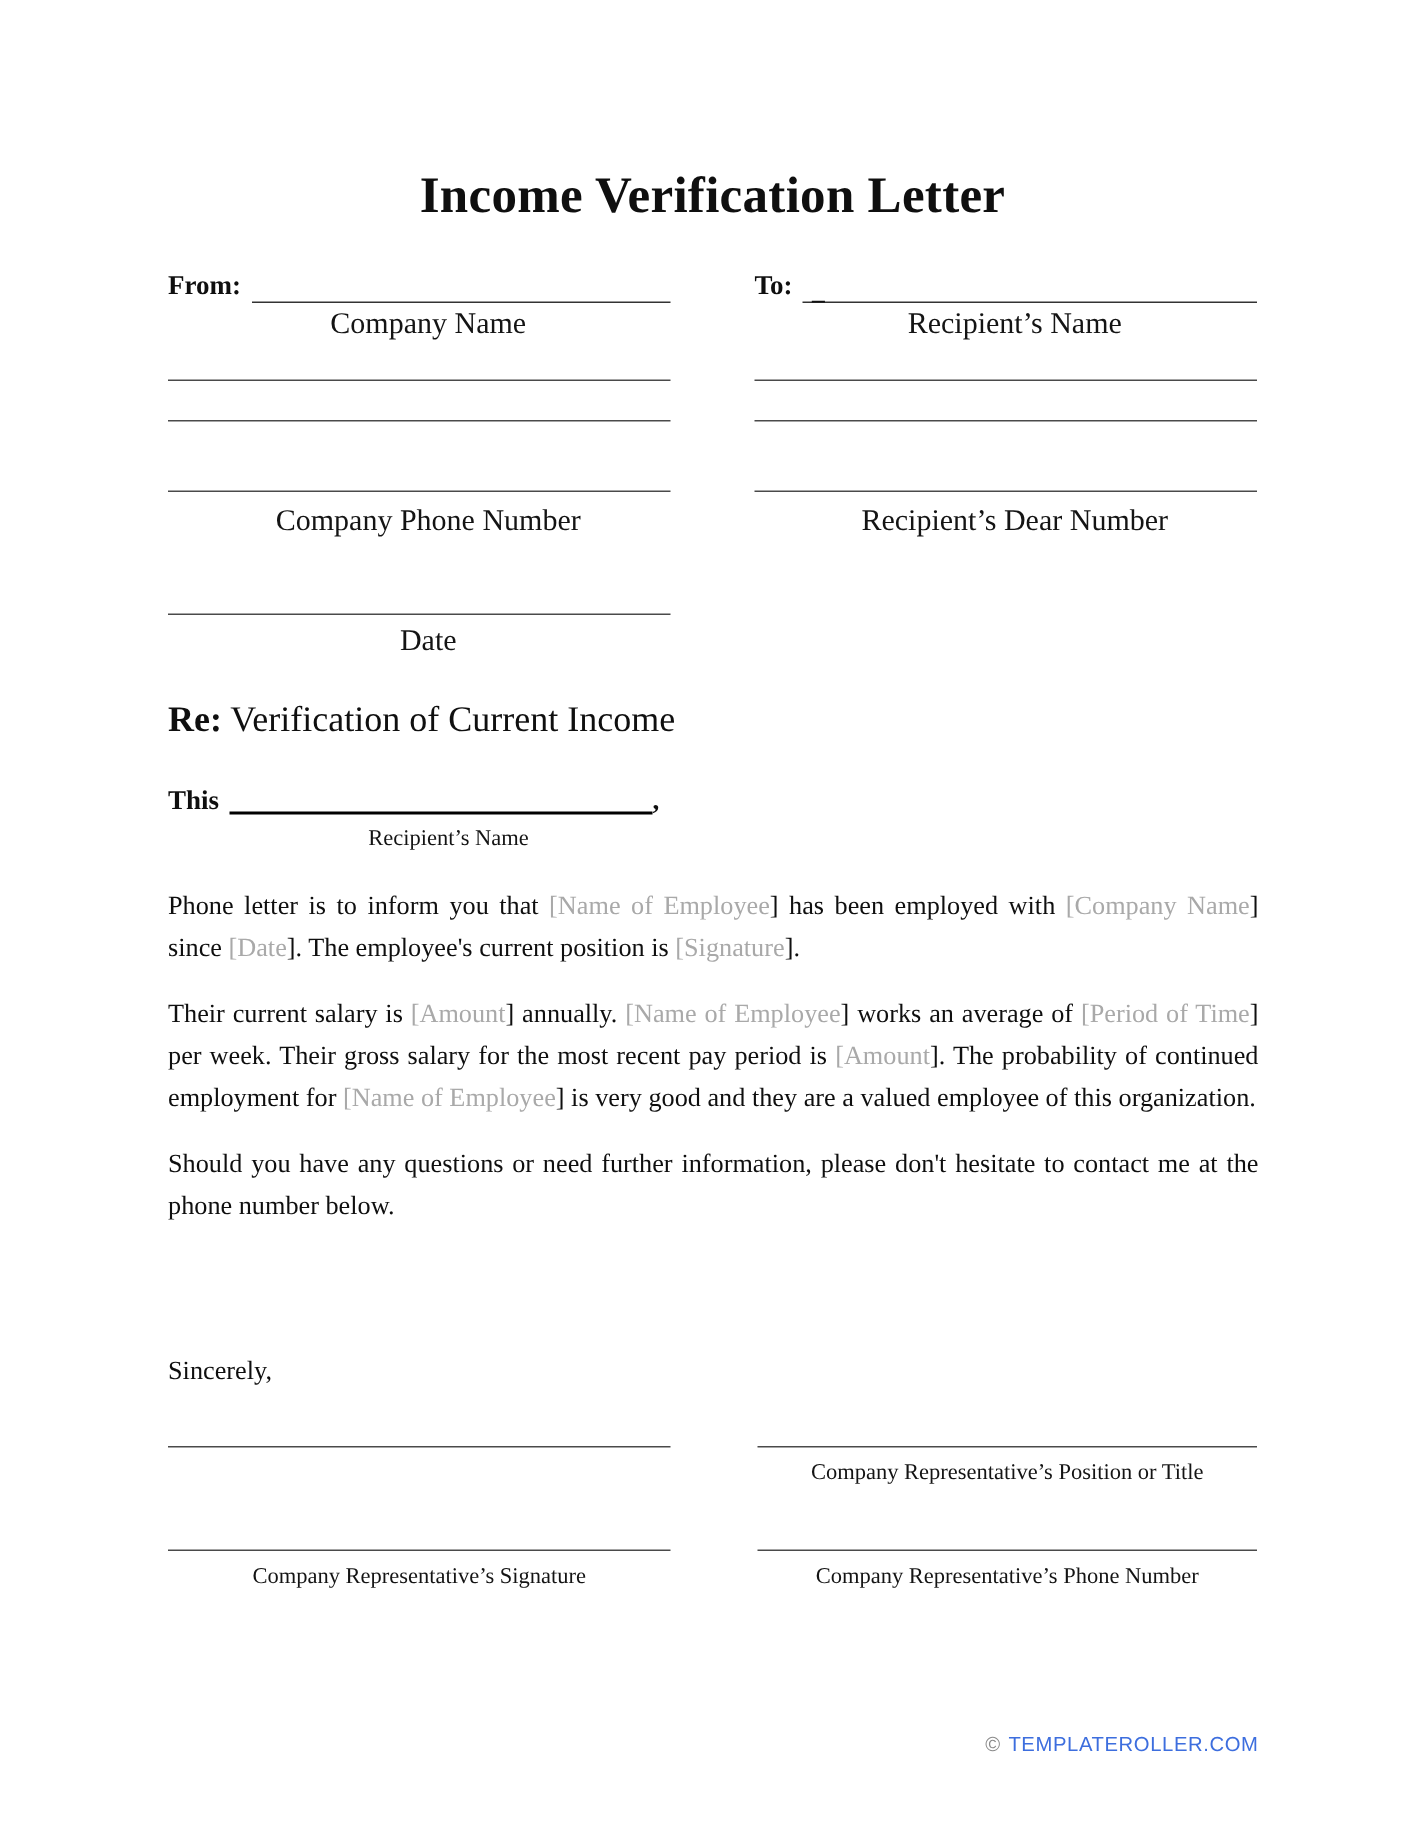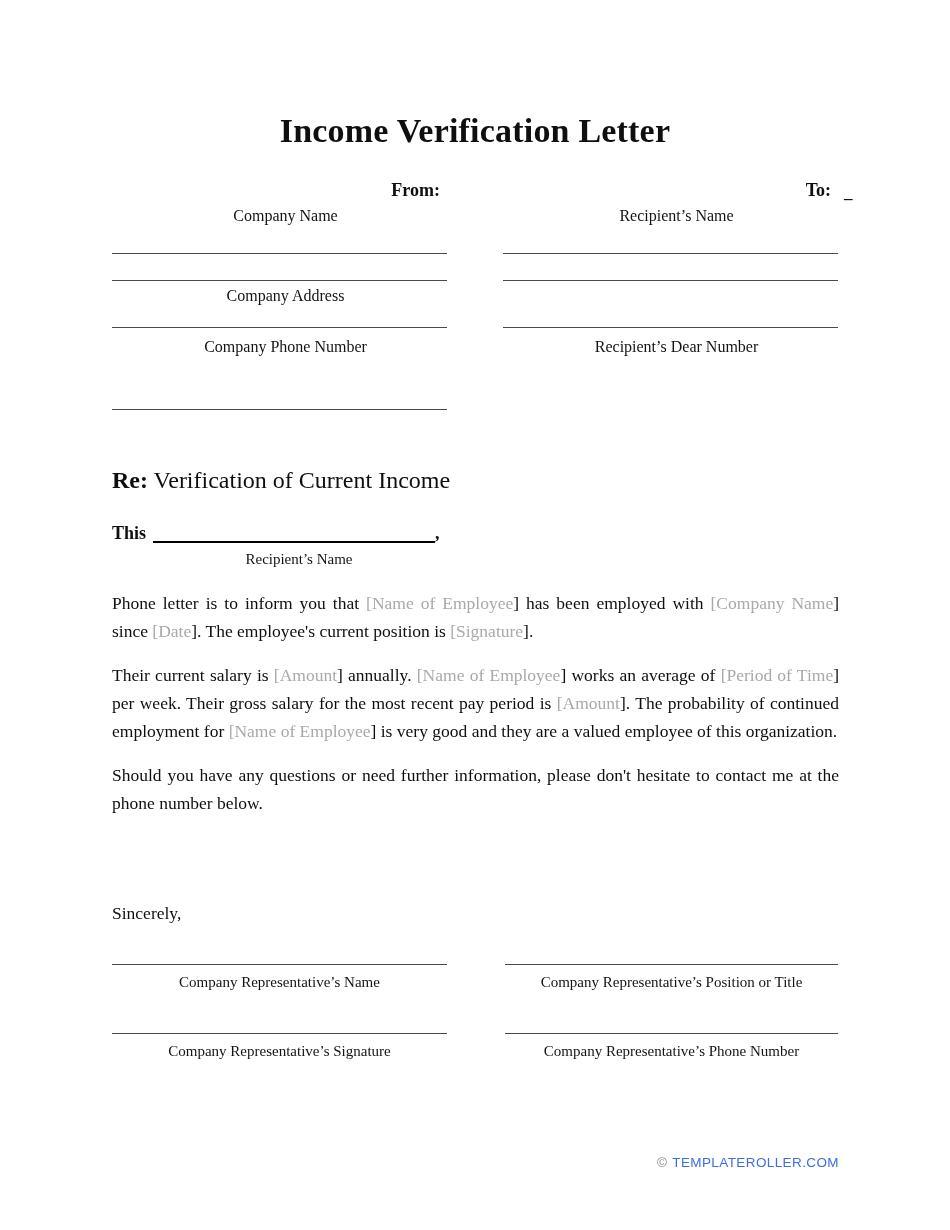--- a/index.html
+++ b/index.html
@@ -19,28 +19,28 @@
   }
   .title{
     position:absolute;top:112px;left:0;width:100%;
     margin:0;text-align:center;
     font-size:34px;font-weight:bold;letter-spacing:0.2px;
   }
   
   .col{position:absolute;top:180px;width:335px;height:290px;}
   .col-left{left:112px;}
   .col-right{left:503px;}
-  .row1{position:absolute;top:0;left:0;right:0;height:21px;display:flex;align-items:flex-end;flex-direction:column;}
+  .row1{position:absolute;top:0;left:0;right:0;height:21px;display:flex;align-items:flex-start;}
   .lbl{font-size:18px;font-weight:bold;padding-right:7px;line-height:20px;white-space:nowrap;}
   .rule-grow{flex:1;border-bottom:1.5px solid #333;height:21px;position:relative;}
   .to-mark{position:absolute;left:6px;bottom:-3px;font-weight:bold;font-size:17px;color:#111;}
   .rule{position:absolute;left:0;right:0;border-top:1.5px solid var(--rule);height:0;}
   .caption{
     position:absolute;left:12px;right:0;text-align:center;
-    font-size:16px;line-height:18px;color:#141414;
+    font-size:20px;line-height:18px;color:#141414;
   }
   .r2{top:73px;} .r3{top:100px;} .r4{top:147px;} .r5{top:229px;}
   .cap1{top:27px;} .cap2{top:107px;} .cap3{top:158px;} .cap4{top:238px;}
   
   .subject{position:absolute;left:112px;top:467px;font-size:24px;}
   .subject .lbl2{font-weight:bold;}
   
   .salutation{position:absolute;left:112px;top:521px;display:flex;align-items:flex-end;height:22px;}
   .dear-rule{width:282px;border-bottom:2px solid #000;height:22px;}
   .sal-comma{font-size:18px;font-weight:bold;line-height:20px;}
@@ -79,24 +79,24 @@
   <h1 class="title">Income Verification Letter</h1>
 
   <div class="col col-left">
     <div class="row1">
       <span class="lbl">From:</span>
       <span class="rule-grow"></span>
     </div>
     <div class="caption cap1">Company Name</div>
     <div class="rule r2"></div>
     <div class="rule r3"></div>
-    <div class="caption cap2">Company Address</div>
     <div class="rule r4"></div>
     <div class="caption cap3">Company Phone Number</div>
     <div class="rule r5"></div>
+    <div class="caption cap4">Date</div>
   </div>
 
   <div class="col col-right">
     <div class="row1">
       <span class="lbl">To:</span>
       <span class="rule-grow">
           <span class="to-mark">_</span>
         </span>
     </div>
     <div class="caption cap1">Recipient’s Name</div>
@@ -120,21 +120,20 @@
   <div class="body">
     <p><span>Phone letter is to inform you that </span><span class="ph">[Name of Employee</span><span>] has been employed with </span><span class="ph">[Company Name</span><span>] since </span><span class="ph">[Date</span><span>]. The employee's current position is </span><span class="ph">[Signature</span><span>].</span></p>
     <p><span>Their current salary is </span><span class="ph">[Amount</span><span>] annually. </span><span class="ph">[Name of Employee</span><span>] works an average of </span><span class="ph">[Period of Time</span><span>] per week. Their gross salary for the most recent pay period is </span><span class="ph">[Amount</span><span>]. The probability of continued employment for </span><span class="ph">[Name of Employee</span><span>] is very good and they are a valued employee of this organization.</span></p>
     <p><span>Should you have any questions or need further information, please don't hesitate to contact me at the phone number below.</span></p>
   </div>
 
   <div class="closing">Sincerely,</div>
 
   <div class="sigfield sig1">
     <div class="srule"></div>
-    <div class="scaption">Company Representative’s Name</div>
   </div>
   <div class="sigfield sig3">
     <div class="srule"></div>
     <div class="scaption">Company Representative’s Signature</div>
   </div>
   <div class="sigfield sig2">
     <div class="srule"></div>
     <div class="scaption">Company Representative’s Position or Title</div>
   </div>
   <div class="sigfield sig4">

